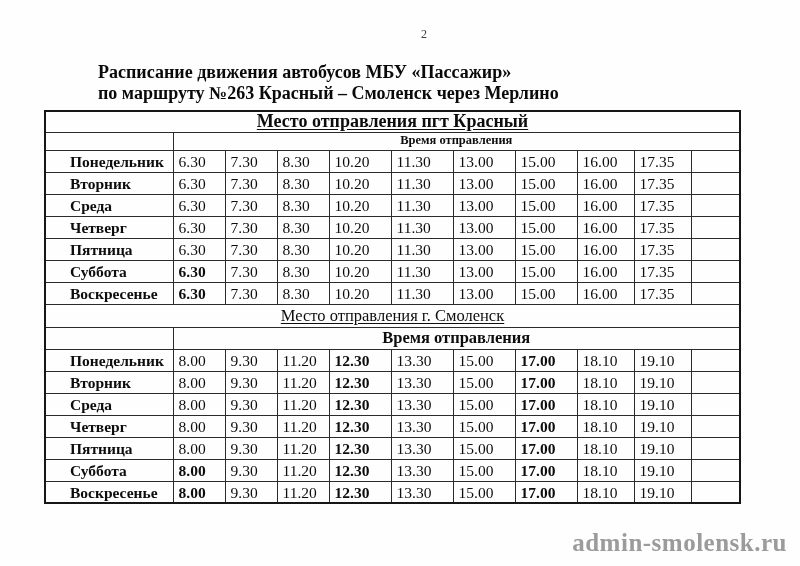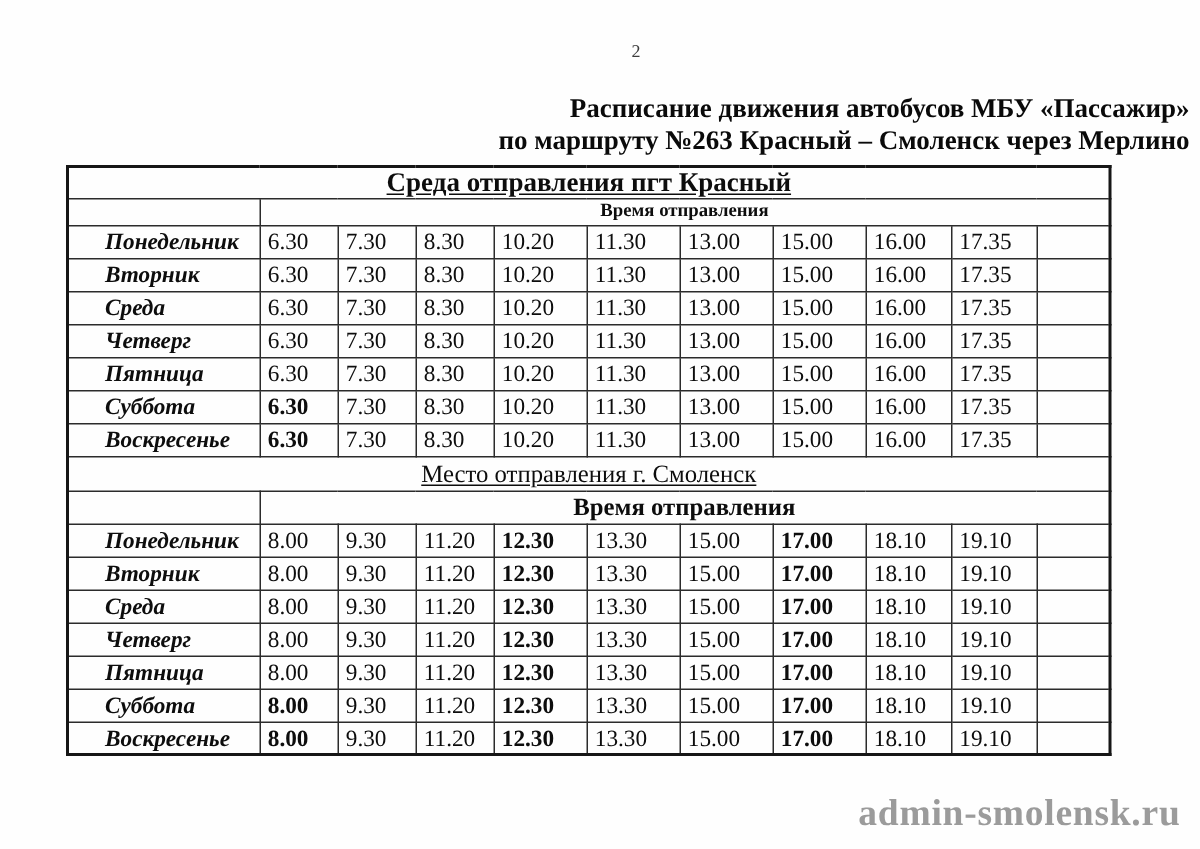--- a/index.html
+++ b/index.html
@@ -13,21 +13,21 @@
   }
   .sheet { position: absolute; inset: 0; background: #fefefe; }
 
   .page-num {
     position: absolute; top: 27px; left: 421px;
     font-size: 12px; color: #3c3c3c;
   }
 
   .title-block {
     position: absolute; top: 62px; left: 98px; width: 695px;
-    text-align: right; font-weight: bold; font-size: 18px;
+    text-align: left; font-weight: bold; font-size: 18px;
     line-height: 21px; color: #0a0a0a; white-space: nowrap;
   }
 
   table.schedule {
     position: absolute; left: 44px; top: 110px; width: 697px;
     border-collapse: collapse; table-layout: fixed;
     border: 2px solid #161616;
   }
   table.schedule td {
     border: 1px solid #2b2b2b;
@@ -38,21 +38,21 @@
   tr.sec-head td { text-align: center; height: 22px; }
   tr.sec-head .hdr-text { text-decoration: underline; text-underline-offset: 2px; }
   tr.sec-head.s1 td { font-weight: bold; font-size: 18px; height: 21px; }
   tr.sec-head.s2 td { font-weight: normal; font-size: 16.5px; height: 23px; }
   tr.sub-head td.vh { text-align: center; font-weight: bold; }
   tr.sub-head.s1 td { height: 18px; }
   tr.sub-head.s1 td.vh { font-size: 12.5px; }
   tr.sub-head.s2 td { height: 22px; }
   tr.sub-head.s2 td.vh { font-size: 16.5px; }
   tr.data-row td { height: 22px; }
-  td.day { font-weight: bold; padding-left: 24px; font-style: italic; }
+  td.day { font-weight: bold; padding-left: 24px; }
   td.time { padding-left: 5px; }
   td.time.b { font-weight: bold; }
 
   .watermark {
     position: absolute; right: 13px; bottom: 9px;
     font-family: "Liberation Serif", serif;
     font-weight: bold; font-size: 25px; color: #9b9b9b;
     letter-spacing: 0.5px;
     margin-top: 32px;
   }
@@ -79,21 +79,21 @@
         <col style="width:62px">
         <col style="width:62px">
         <col style="width:62px">
       <col style="width:57px">
         <col style="width:57px">
         <col style="width:49px">
     </colgroup>
 
     <tbody>
       <tr class="sec-head s1">
-        <td colspan="11"><span class="hdr-text">Среда отправления пгт Красный</span></td>
+        <td colspan="11"><span class="hdr-text">Место отправления пгт Красный</span></td>
       </tr>
       <tr class="sub-head s1">
         <td></td>
         <td class="vh" colspan="10">Время отправления</td>
       </tr>
     </tbody>
     <tbody>
         <tr class="data-row">
           <td class="day">Понедельник</td>
           <td class="time">6.30</td>

